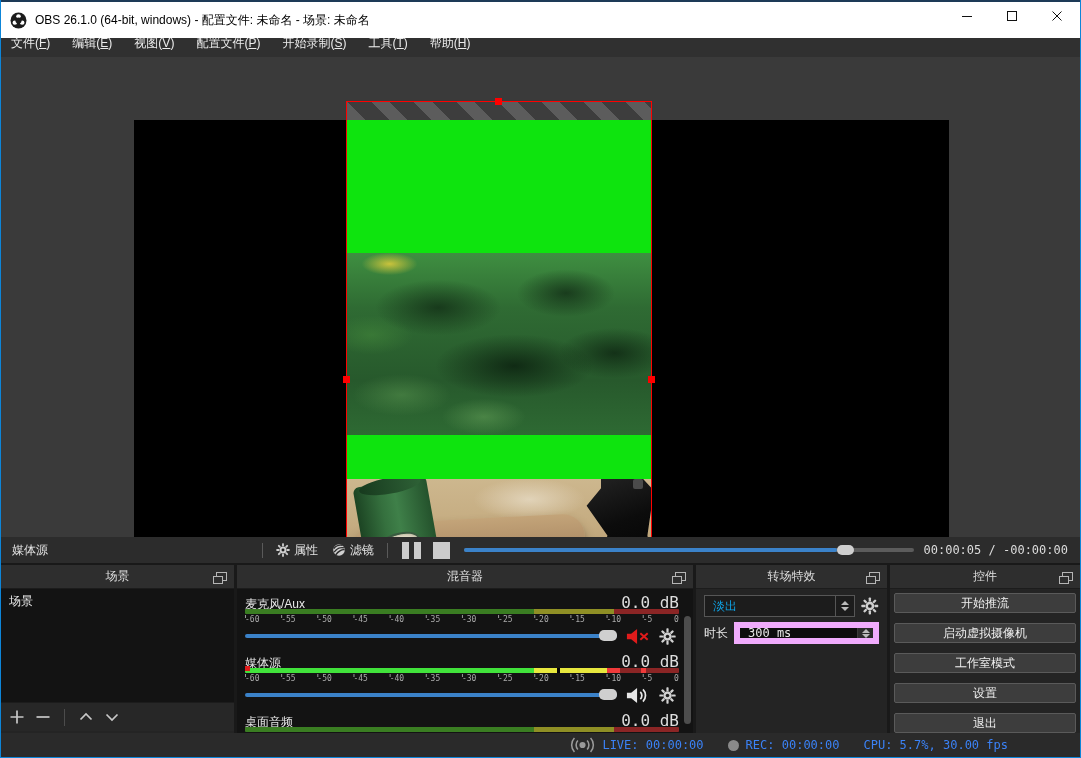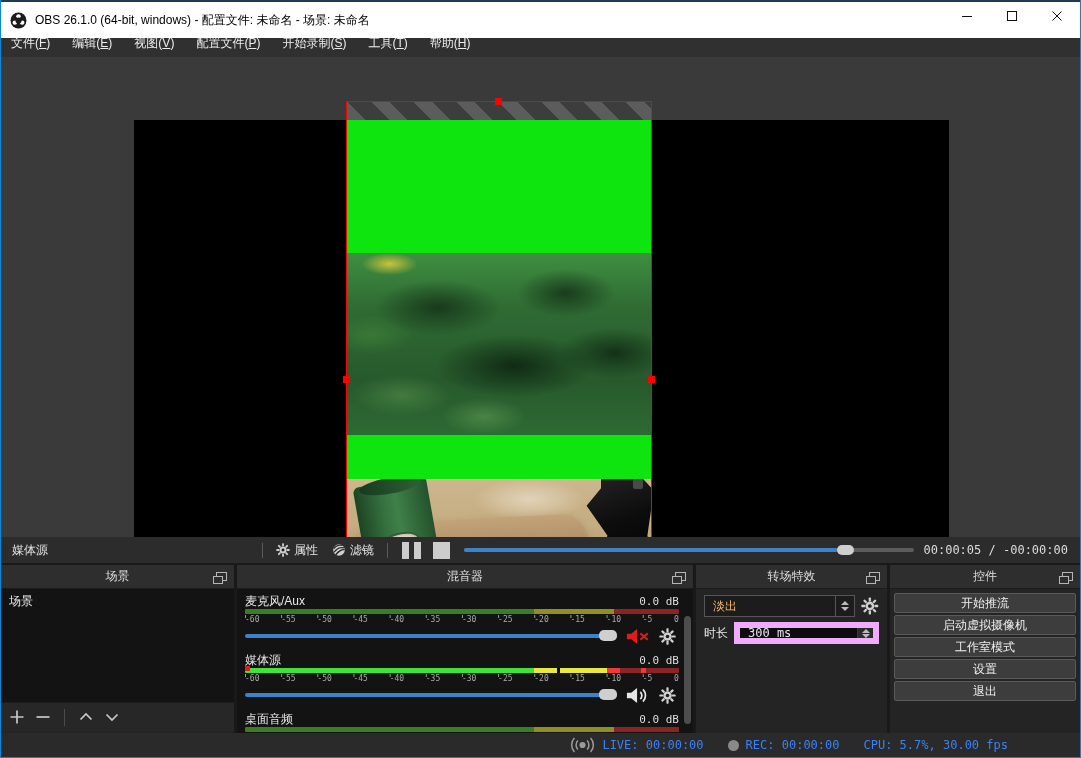--- a/index.html
+++ b/index.html
@@ -100,21 +100,21 @@
   .scene-list { height:113px; background:var(--list-bg,#131313); }
   .scene-item { padding:4px 8px; color:#eaeaea; font-size:12px; }
   .scene-toolbar { height:29px; background:#272727; border-top:1px solid #1c1c1c; display:flex; align-items:center; color:#c8c8c8; padding-left:8px; gap:10px; }
   .scene-toolbar .vsep { height:17px; background:#4c4c4c; margin:0 3px; }
 
   .dock-mixer { left:236px; width:456px; background:var(--list-bg,#131313); }
   .mixer-body { position:relative; height:143px; overflow:hidden; }
   .mix-row { padding:4px 14px 0 8px; height:59px; }
   .mix-head { display:flex; justify-content:space-between; align-items:baseline; height:14px; }
   .mix-name { font-size:12px; color:#e8e8e8; }
-  .mix-db { font-family:"DejaVu Sans Mono",monospace; font-size:11px; color:#dedede; }
+  .mix-db { font-family:"DejaVu Sans Mono",monospace; font-size:16px; color:#dedede; }
   .meter { height:5px; margin-top:2px; border-radius:1px; position:relative; }
   .meter-dim { background:linear-gradient(90deg,
       var(--meter-green-dim,#3a7d22) 0 66.5%,
       var(--meter-yellow-dim,#8f8f25) 66.5% 85%,
       var(--meter-red-dim,#8b2525) 85% 100%); }
   .meter-live { background:linear-gradient(90deg,
       var(--meter-green,#41e33b) 0 66.5%,
       var(--meter-yellow,#e8e83e) 66.5% 71.8%,
       #060606 71.8% 72.5%,
       var(--meter-yellow,#e8e83e) 72.5% 83.3%,
@@ -128,35 +128,35 @@
     background:linear-gradient(90deg,#9a9a9a 1px,transparent 1px) repeat-x top left / 8.333% 3px; }
   .mix-ctl { display:flex; align-items:center; height:18px; margin-top:2px; gap:9px; }
   .vol-slider { width:372px; height:4px; background:var(--accent-blue,#3b82c9); border-radius:2px; position:relative; }
   .vol-handle { position:absolute; right:0; top:-4px; width:18px; height:11px; background:var(--slider-handle,#cfcfcf); border-radius:5px; }
   .spk { color:#e6e6e6; } .spk.muted { color:var(--mute-red,#e01b1b); }
   .mixer-scroll { position:absolute; right:2px; top:27px; width:7px; height:108px; background:#4d4d4d; border-radius:4px; }
 
   .dock-trans { left:695px; width:191px; }
   .trans-body { padding:6px 8px; }
   .trans-row { display:flex; align-items:center; margin-bottom:5px; }
-  .combo { width:134px; height:22px; background:#1c1c1c; border:1px solid #565656; color:#fdba74;
+  .combo { width:134px; height:22px; background:#1c1c1c; border:1px solid #565656; color:#0ea5e9;
     font-size:12px; display:flex; align-items:center; padding-left:8px; }
   .combo-arrows { width:20px; height:22px; background:#1c1c1c; border:1px solid #565656; border-left:none;
     display:flex; flex-direction:column; align-items:center; justify-content:center; gap:2px; }
   .tri-up { width:0; height:0; border-left:4px solid transparent; border-right:4px solid transparent; border-bottom:4px solid #bbb; }
   .tri-down { width:0; height:0; border-left:4px solid transparent; border-right:4px solid transparent; border-top:4px solid #bbb; }
   .trans-gear { margin-left:6px; color:#cfcfcf; }
   .dur-label { font-size:12px; color:#e4e4e4; width:30px; }
   .spinbox { flex:1; height:22px; background:#0d0d0d; border:6px solid #f0abfc; display:flex; align-items:center; position:relative; }
   .spin-value { flex:1; font-size:12px; color:#e8e8e8; padding-left:8px; font-family:"DejaVu Sans Mono",monospace; }
   .spin-arrows { width:16px; height:100%; display:flex; flex-direction:column; border-left:1px solid #3a3a3a; }
   .spin-arrows span { flex:1; background:#2b2b2b; display:flex; align-items:center; justify-content:center; }
 
   .dock-ctl { left:889px; width:190px; }
-  .ctl-body { padding:4px 4px; display:flex; flex-direction:column; gap:2px; }
+  .ctl-body { padding:4px 4px; display:flex; flex-direction:column; gap:10px; }
   .ctl-btn { height:20px; background:var(--button-bg,#3d3d3d); border:1px solid var(--button-border,#5a5a5a);
     border-radius:2px; color:#efefef; font-size:12px; display:flex; align-items:center; justify-content:center; }
 
   
   .statusbar { left:1px; top:733px; width:1079px; height:24px; background:var(--statusbar-bg,#2a2a2a);
     display:flex; align-items:center; justify-content:flex-end; padding-right:72px; gap:10px;
     color:#3b82f6; font-family:"DejaVu Sans Mono",monospace; font-size:12px; z-index:30; }
   .stat-group { display:flex; align-items:center; gap:7px; margin-left:14px; }
   .rec-dot { width:11px; height:11px; border-radius:50%; background:#8a8a8a; }
 </style>

